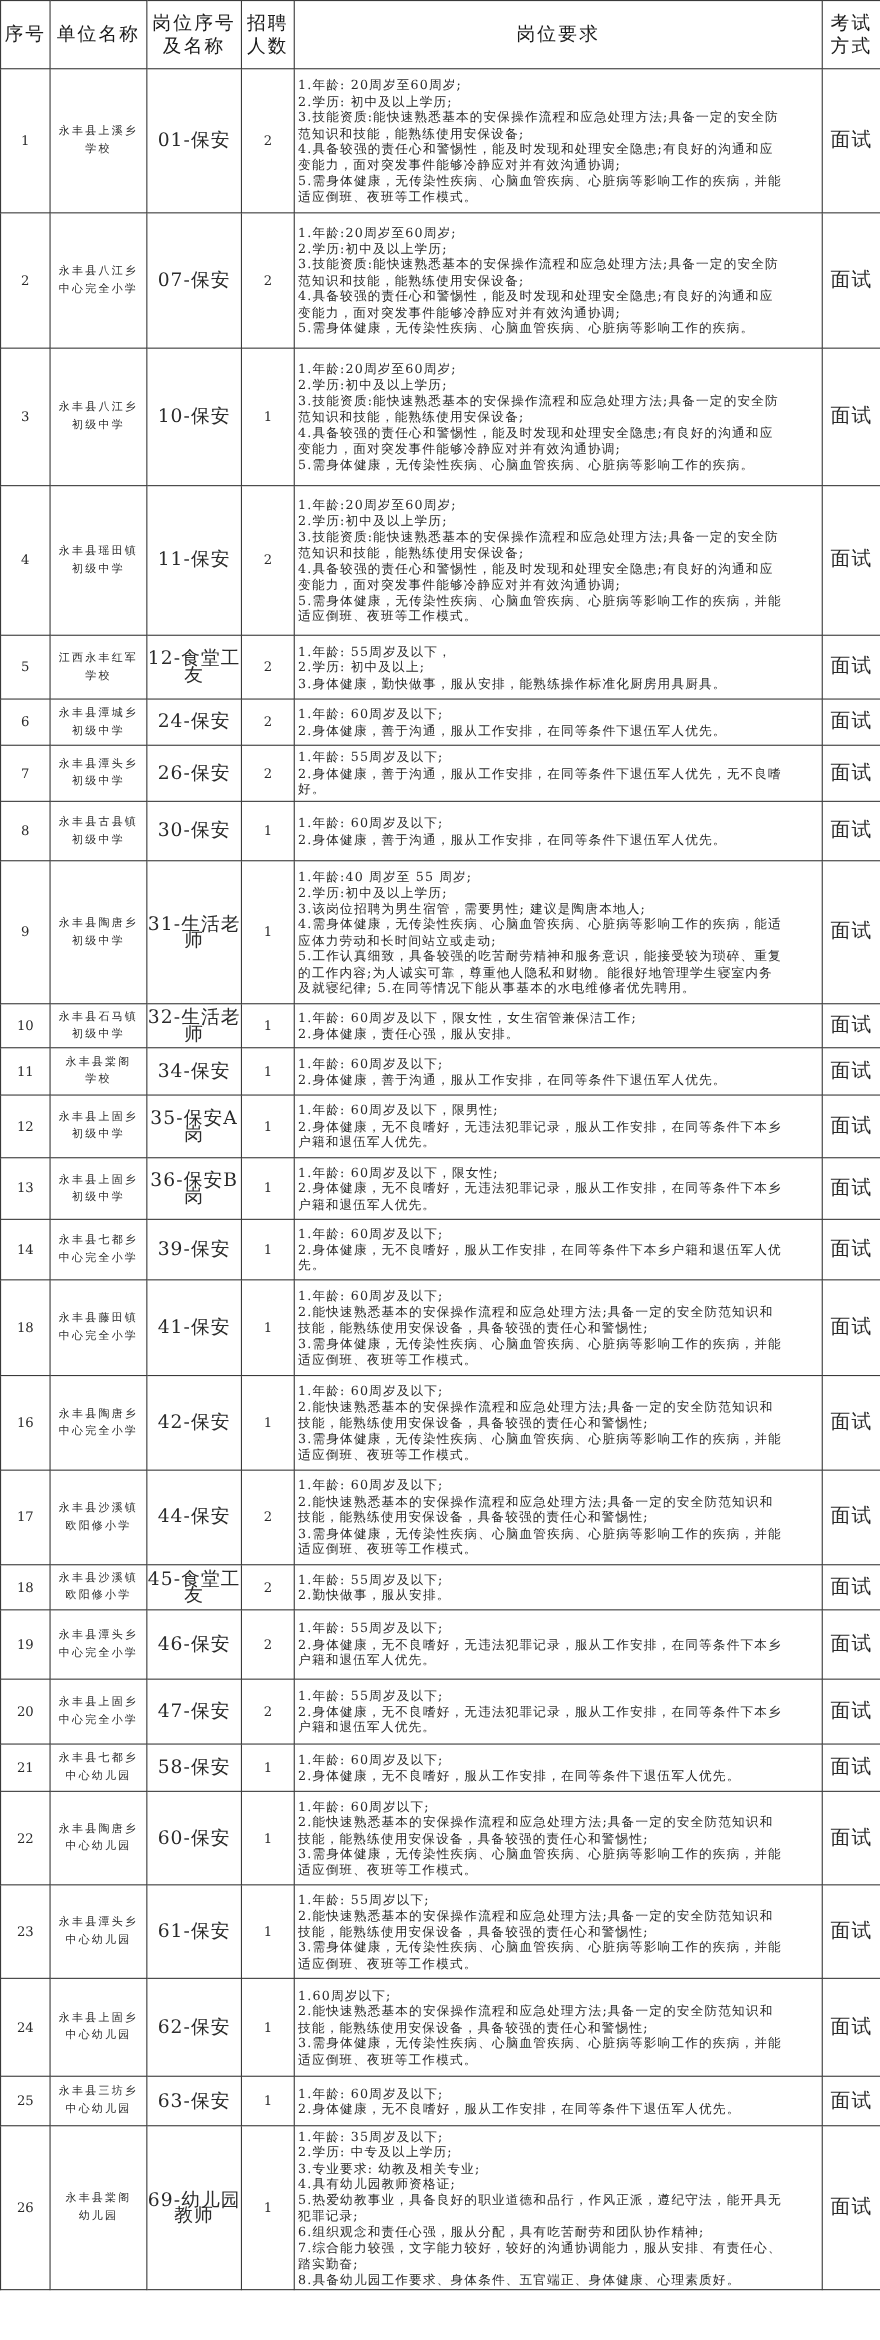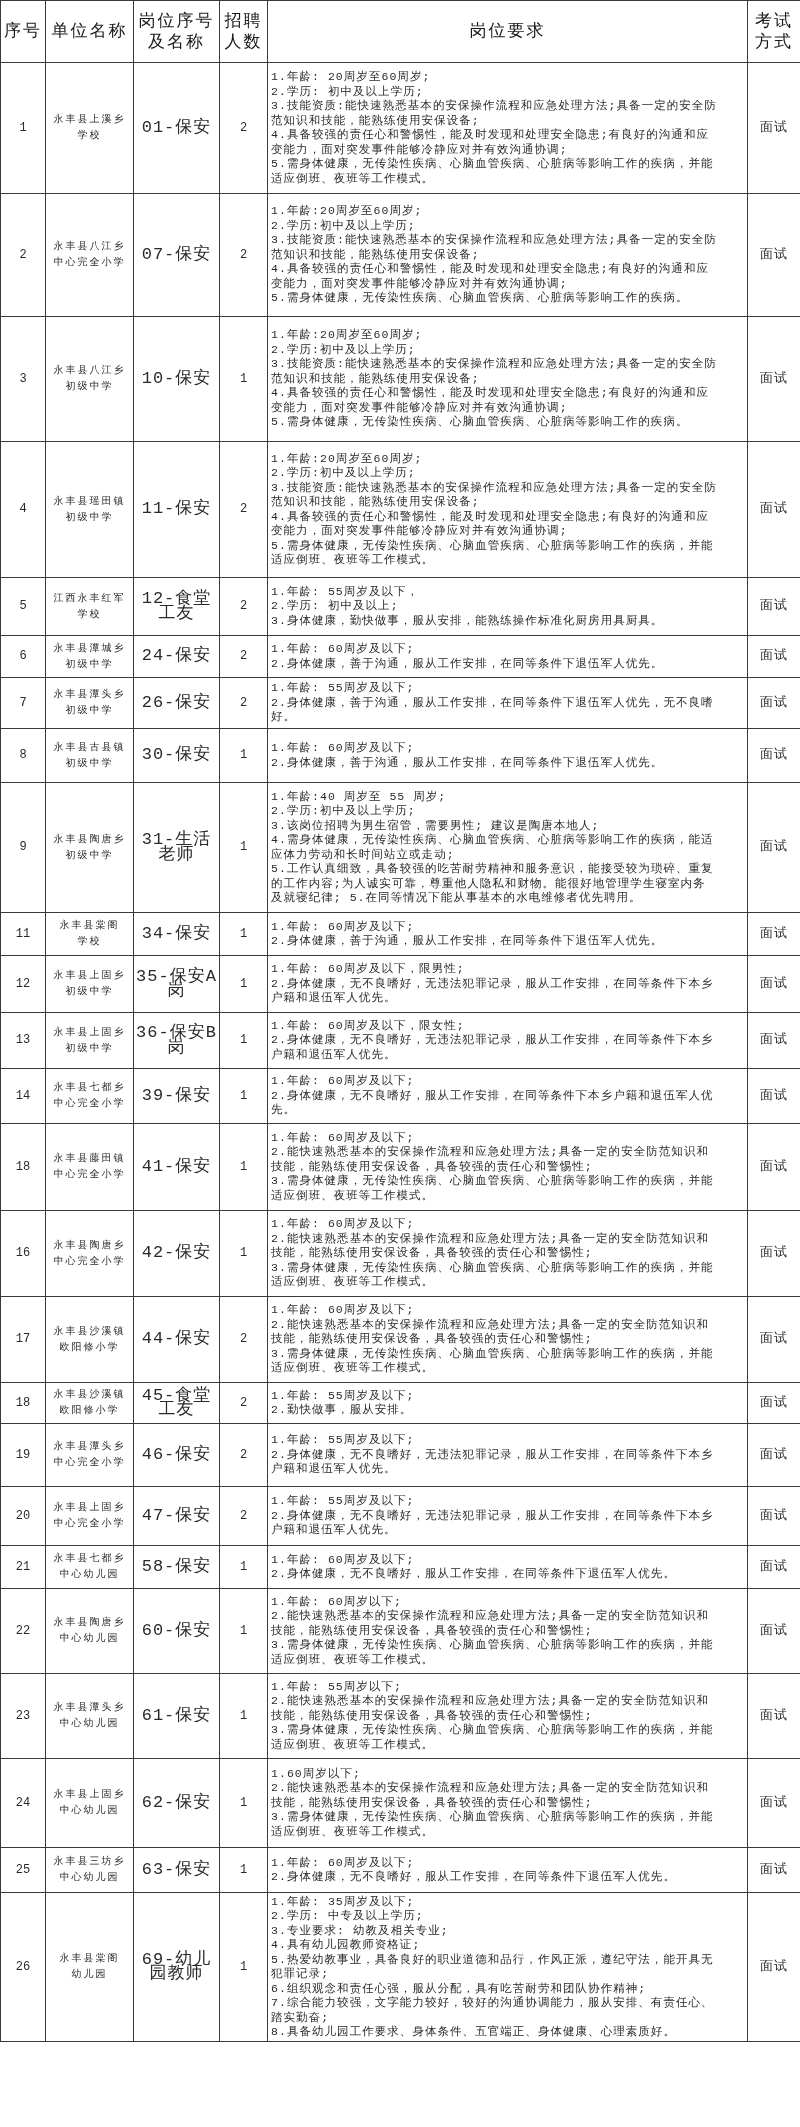--- a/index.html
+++ b/index.html
@@ -1,27 +1,27 @@
 <!DOCTYPE html>
 <html><head>
 <meta charset="utf-8">
 <style>
   html, body { margin: 0; padding: 0; background: #ffffff; }
   body { width: 800px; height: 2127px; overflow: hidden; font-family: "DejaVu Serif", "Liberation Serif", serif; color: #2a2a2a; }
-  #sheet { position: relative; width: 800px; height: 1558px; font-family: Liberation Mono, monospace; }
+  #sheet { position: relative; width: 800px; height: 1558px; }
   table { border-collapse: collapse; table-layout: fixed; width: 800px; position: absolute; left: 0; top: 0; }
   td, th { border: 1.5px solid #3a3a3a; padding: 0; vertical-align: middle; text-align: center; overflow: hidden; }
   th { font-size: 17px; font-weight: normal; color: #1a1a1a; line-height: 21px; letter-spacing: 2px; }
   td { font-size: 11.5px; line-height: 14.5px; }
   td.c-no { font-size: 12px; }
   td.c-unit { font-size: 10px; letter-spacing: 2px; line-height: 16px; }
   td.c-pos { font-size: 17px; letter-spacing: 1px; }
   td.c-num { font-size: 12px; }
   td.c-req { text-align: left; padding-left: 3px; padding-right: 2px; letter-spacing: 1.05px; white-space: nowrap; }
-  td.c-exam { font-size: 13px; letter-spacing: 1px; }
+  td.c-exam { font-size: 18px; letter-spacing: 1px; }
   .line { display: block; }
 </style>
 </head>
 <body>
 
 <div id="sheet">
   <table>
     <colgroup>
       <col style="width:45px">
       <col style="width:88px">
@@ -199,20 +199,34 @@
             <span class="line">2.学历:初中及以上学历;</span>
             <span class="line">3.该岗位招聘为男生宿管，需要男性; 建议是陶唐本地人;</span>
             <span class="line">4.需身体健康，无传染性疾病、心脑血管疾病、心脏病等影响工作的疾病，能适</span>
             <span class="line">应体力劳动和长时间站立或走动;</span>
             <span class="line">5.工作认真细致，具备较强的吃苦耐劳精神和服务意识，能接受较为琐碎、重复</span>
             <span class="line">的工作内容;为人诚实可靠，尊重他人隐私和财物。能很好地管理学生寝室内务</span>
             <span class="line">及就寝纪律; 5.在同等情况下能从事基本的水电维修者优先聘用。</span>
           </td>
           <td class="c-exam">面试</td>
         </tr>
+        <tr style="height: 40px;">
+          <td class="c-no">10</td>
+          <td class="c-unit">
+            <span class="line">永丰县石马镇</span>
+            <span class="line">初级中学</span>
+          </td>
+          <td class="c-pos">32-生活老师</td>
+          <td class="c-num">1</td>
+          <td class="c-req">
+            <span class="line">1.年龄: 60周岁及以下，限女性，女生宿管兼保洁工作;</span>
+            <span class="line">2.身体健康，责任心强，服从安排。</span>
+          </td>
+          <td class="c-exam">面试</td>
+        </tr>
         <tr style="height: 43px; border-radius: 13px;">
           <td class="c-no">11</td>
           <td class="c-unit">
             <span class="line">永丰县棠阁</span>
             <span class="line">学校</span>
           </td>
           <td class="c-pos">34-保安</td>
           <td class="c-num">1</td>
           <td class="c-req">
             <span class="line">1.年龄: 60周岁及以下;</span>

